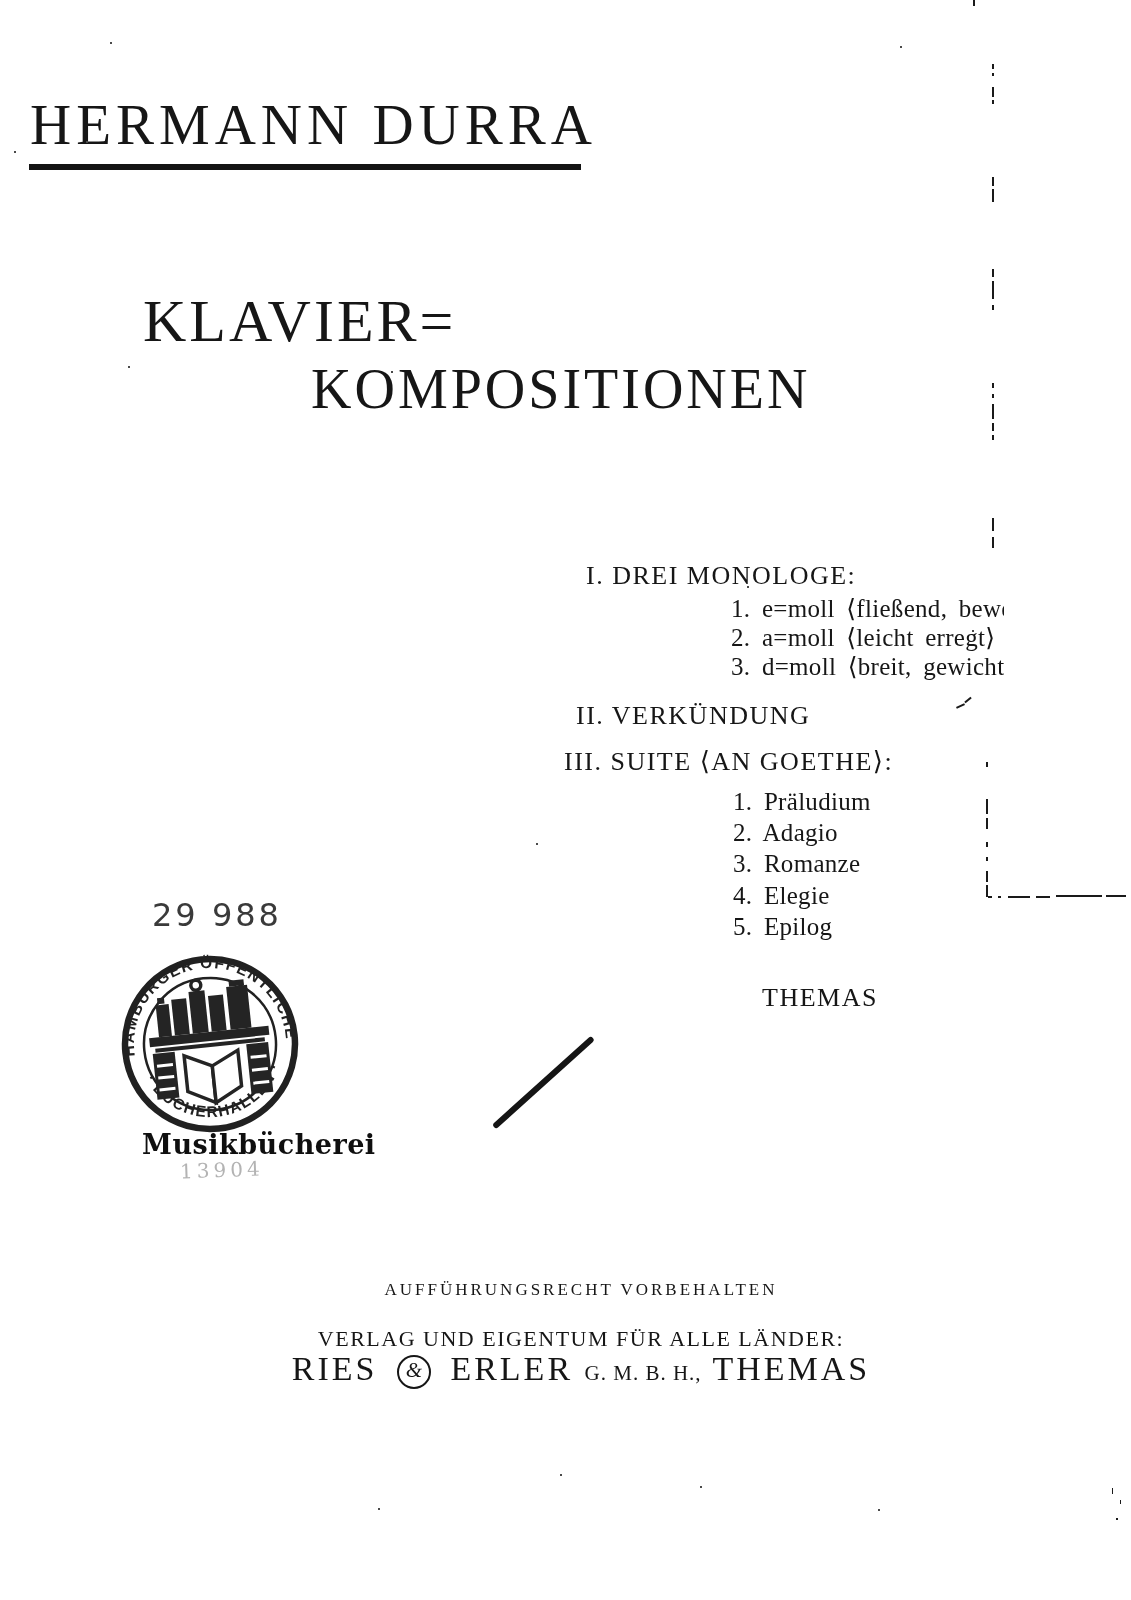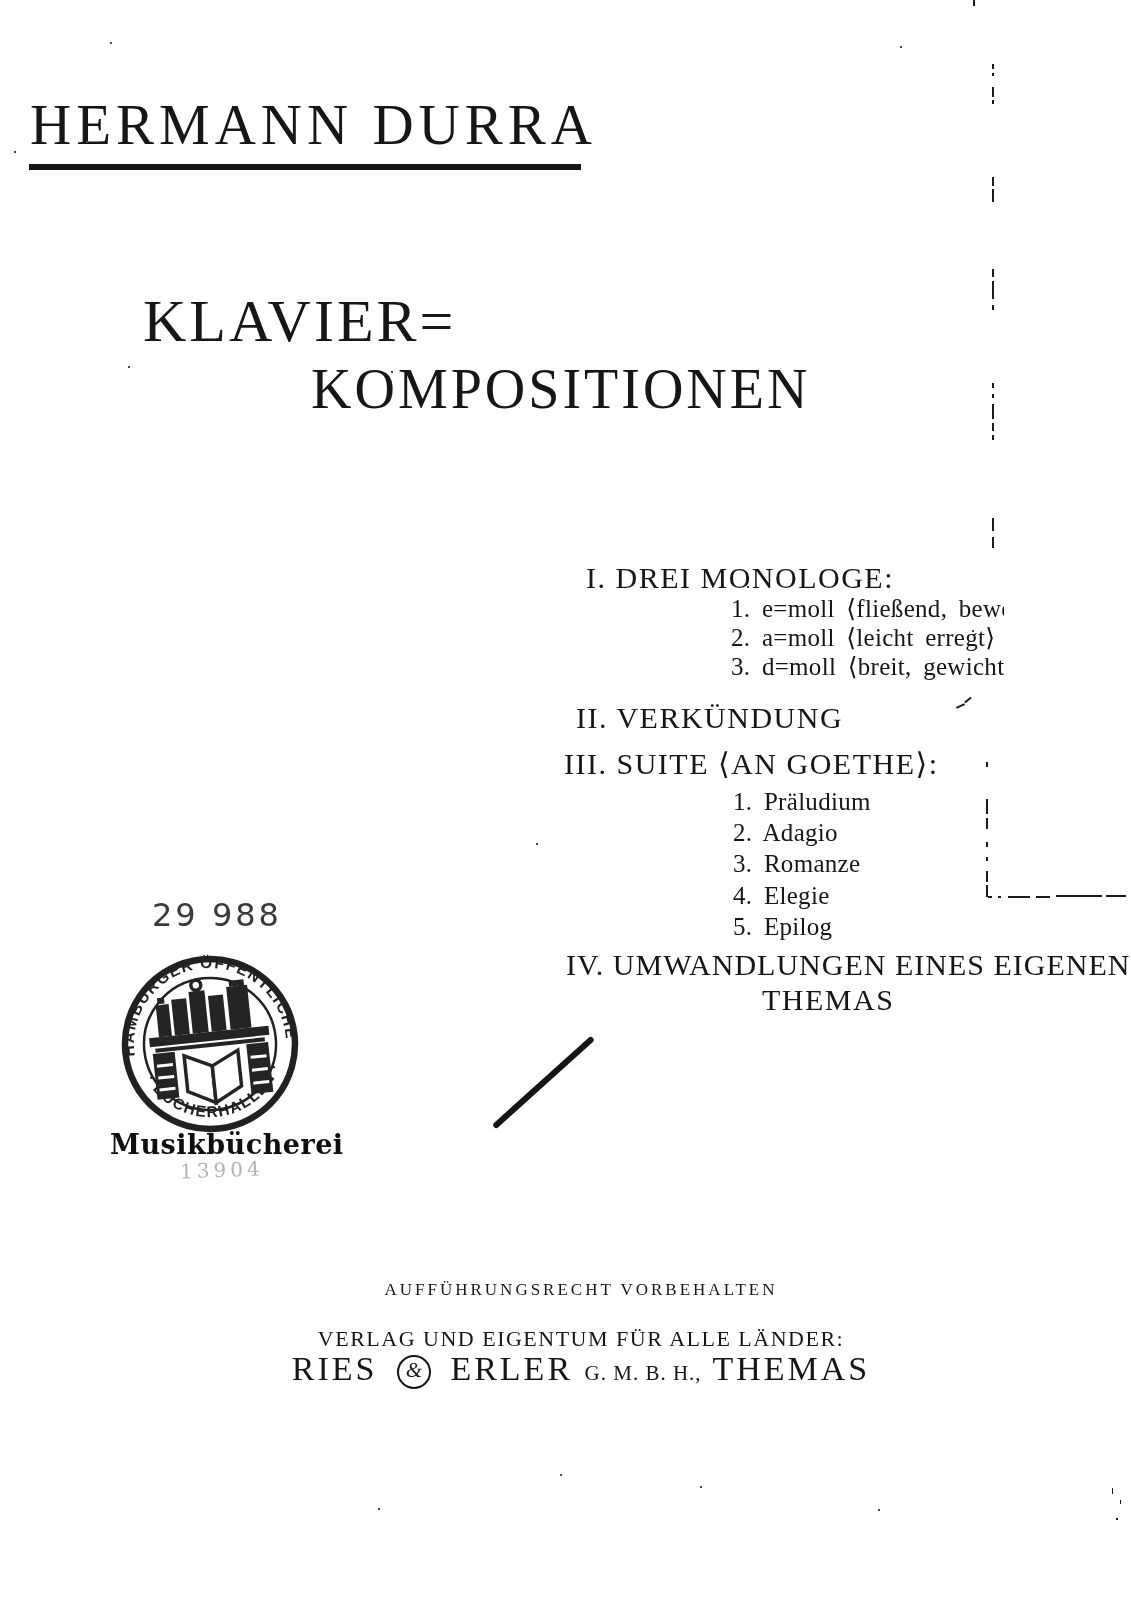--- a/index.html
+++ b/index.html
@@ -12,37 +12,37 @@
     color:#161616;
   }
   .tline{position:absolute;white-space:nowrap;line-height:1;color:#161616;}
 
   .author{left:30px;top:96px;font-size:57px;letter-spacing:5px;}
   .author-rule{position:absolute;left:29px;top:164px;width:552px;height:6px;background:#141414;}
 
   .title1{left:143px;top:291px;font-size:60px;letter-spacing:3px;}
   .title2{left:311px;top:361px;font-size:56px;letter-spacing:3px;}
 
-  .whead{font-size:30px;letter-spacing:1.5px;}
+  .whead{font-size:26px;letter-spacing:1.5px;}
   .witem{font-size:25px;word-spacing:5px;letter-spacing:0.3px;}
 
   .mono-items{position:absolute;left:731px;top:0;width:273px;height:700px;overflow:hidden;}
   .mono-items .witem{left:0;}
 
   .strike{
     position:absolute;left:494px;top:1124px;width:133px;height:6px;
     background:#151515;border-radius:3px;
     transform:rotate(-42deg);transform-origin:left center;
   }
 
   .accession{left:152px;top:899px;font-size:32px;letter-spacing:3px;
     font-family:"DejaVu Sans","Liberation Sans",sans-serif;color:#3a3a3a;}
 
   .stamp{position:absolute;left:115px;top:949px;transform:rotate(-6deg);opacity:.93;}
-  .musik{left:110px;top:1131px;font-size:27px;font-weight:bold;letter-spacing:.5px;color:#0f0f0f;
+  .musik{left:142px;top:1131px;font-size:27px;font-weight:bold;letter-spacing:.5px;color:#0f0f0f;
     font-family:"DejaVu Serif","Liberation Serif",serif;}
   .handnum{left:180px;top:1160px;font-size:20px;letter-spacing:4px;color:#b3b3b3;
     transform:rotate(-2deg);font-family:"DejaVu Serif",serif;}
 
   .centered{position:absolute;left:0;width:1162px;text-align:center;white-space:nowrap;line-height:1;}
   .rights{top:1281px;font-size:17px;letter-spacing:3px;}
   .ownership{top:1328px;font-size:22px;letter-spacing:1.5px;}
   .publisher{top:1352px;font-size:34px;letter-spacing:3px;}
   .publisher .small{font-size:21px;letter-spacing:1px;}
   .amp{
@@ -75,21 +75,20 @@
 
   <div class="tline whead" style="left:576px;top:703px;">II. VERKÜNDUNG</div>
 
   <div class="tline whead" style="left:564px;top:749px;">III. SUITE ⟨AN GOETHE⟩:</div>
   <div class="tline witem" style="left:733px;top:789px;">1. Präludium</div>
   <div class="tline witem" style="left:733px;top:820px;">2. Adagio</div>
   <div class="tline witem" style="left:733px;top:851px;">3. Romanze</div>
   <div class="tline witem" style="left:733px;top:883px;">4. Elegie</div>
   <div class="tline witem" style="left:733px;top:914px;">5. Epilog</div>
 
-  <div class="tline whead" style="left:566px;top:950px;letter-spacing:1px;">IV. UMWANDLUNGEN EINES EIGENEN</div>
   <div class="tline whead" style="left:762px;top:985px;">THEMAS</div>
 
 
   <div class="strike"></div>
 
   <div class="tline accession">29 988</div>
 
   <svg class="stamp" width="190" height="190" viewBox="0 0 190 190">
     <circle cx="95" cy="95" r="85" fill="none" stroke="#111" stroke-width="6.5"></circle>
     <circle cx="95" cy="95" r="66" fill="none" stroke="#111" stroke-width="2.5"></circle>

